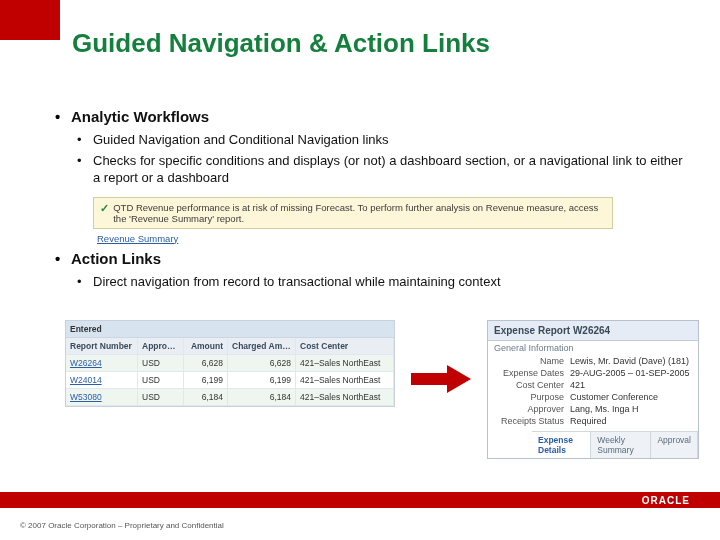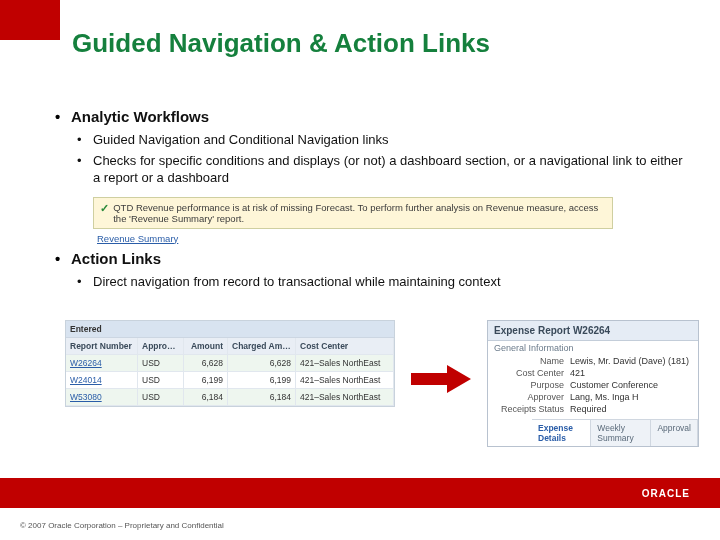--- a/index.html
+++ b/index.html
@@ -172,21 +172,21 @@
     color: #5a6a7a;
   }
   .tabsrow .tab.active {
     background: #fff;
     color: #2a5da8;
     font-weight: bold;
   }
   .bottom-bar {
     position: absolute;
     bottom: 32px; left: 0; right: 0;
-    height: 30px;
+    height: 16px;
     background: #c00000;
     display: flex;
     align-items: center;
     justify-content: flex-end;
     padding-right: 30px;
   }
   .oracle-logo {
     color: #fff;
     font-family: "Arial Black", Arial, sans-serif;
     font-weight: 900;
@@ -262,20 +262,24 @@
   </div>
 
   <div class="detailfig">
     <div class="dtitle">Expense Report W26264</div>
     <div class="dsub">General Information</div>
     <div class="kv">
         <span class="k">Name</span>
         <span class="v">Lewis, Mr. David (Dave) (181)</span>
       </div>
     <div class="kv">
+        <span class="k">Expense Dates</span>
+        <span class="v">29-AUG-2005 – 01-SEP-2005</span>
+      </div>
+    <div class="kv">
         <span class="k">Cost Center</span>
         <span class="v">421</span>
       </div>
     <div class="kv">
         <span class="k">Purpose</span>
         <span class="v">Customer Conference</span>
       </div>
     <div class="kv">
         <span class="k">Approver</span>
         <span class="v">Lang, Ms. Inga H</span>

